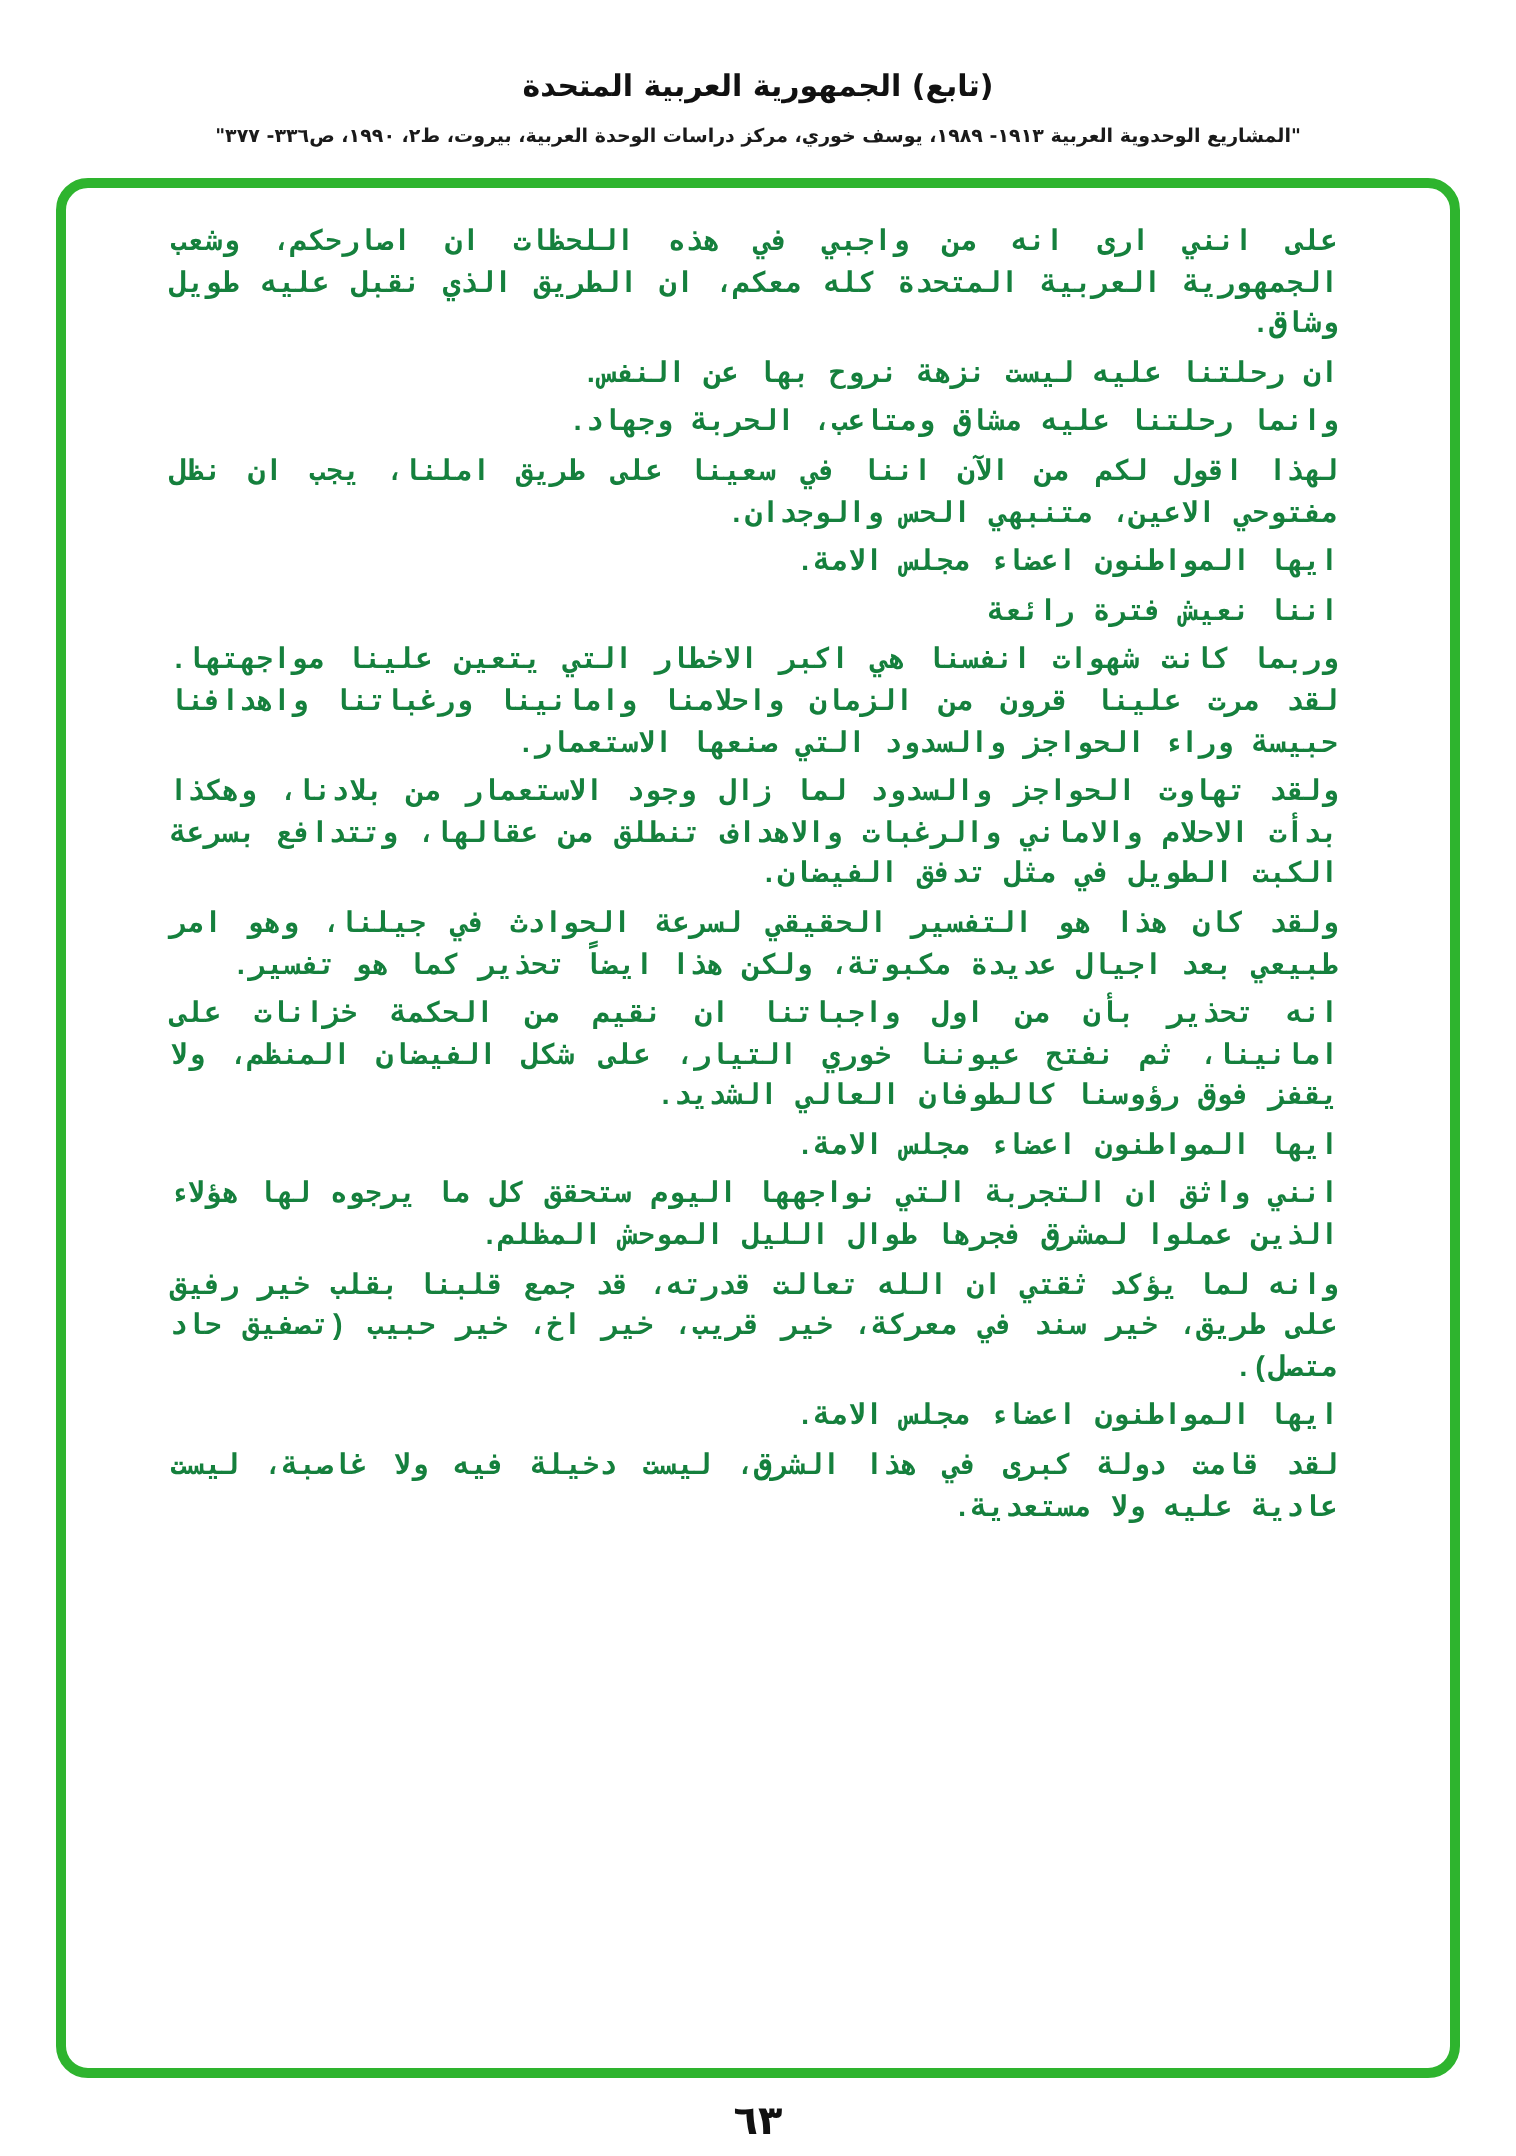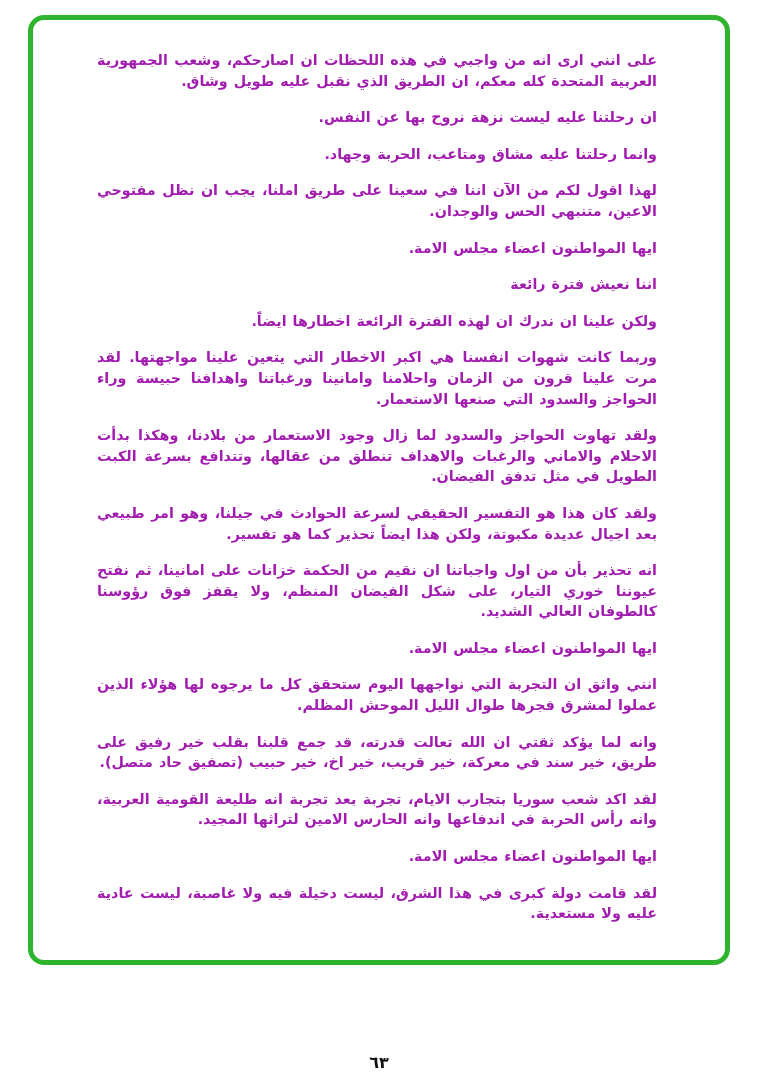--- a/index.html
+++ b/index.html
@@ -42,65 +42,68 @@
     width: 702px;
     height: 950px;
     margin: 15px auto 0 auto;
     border: 5px solid #2eb42e;
     border-radius: 16px;
     padding: 14px 52px 8px 48px;
     overflow: hidden;
     background: #ffffff;
   }
   .para {
-    margin: 16px;
+    margin: 4px;
     font-size: 14.3px;
     font-weight: bold;
     line-height: 20.6px;
     text-align: justify;
     text-justify: inter-word;
     word-spacing: 1px;
-    color: #a21caf;
+    color: #15803d;
+    font-family: Liberation Mono, monospace;
   }
   .footer {
     position: absolute;
     left: 0;
     right: 0;
     bottom: 6px;
     text-align: center;
   }
   .page-number {
-    font-size: 16px;
+    font-size: 20px;
     font-weight: bold;
     margin-top: 20px;
   }
 </style>
 </head>
 <body>
 
 <div class="page">
 
+  <div class="header">
+    <div class="title">(تابع) الجمهورية العربية المتحدة</div>
+    <div class="citation">"المشاريع الوحدوية العربية ١٩١٣- ١٩٨٩، يوسف خوري، مركز دراسات الوحدة العربية، بيروت، ط٢، ١٩٩٠، ص٣٣٦- ٣٧٧"</div>
+  </div>
 
   <div class="text-box">
     <div>
         <p class="para">على انني ارى انه من واجبي في هذه اللحظات ان اصارحكم، وشعب الجمهورية العربية المتحدة كله معكم، ان الطريق الذي نقبل عليه طويل وشاق.</p>
         <p class="para">ان رحلتنا عليه ليست نزهة نروح بها عن النفس.</p>
         <p class="para">وانما رحلتنا عليه مشاق ومتاعب، الحربة وجهاد.</p>
         <p class="para">لهذا اقول لكم من الآن اننا في سعينا على طريق املنا، يجب ان نظل مفتوحي الاعين، متنبهي الحس والوجدان.</p>
         <p class="para">ايها المواطنون اعضاء مجلس الامة.</p>
         <p class="para">اننا نعيش فترة رائعة</p>
-        <p class="para">ولكن علينا ان ندرك ان لهذه الفترة الرائعة اخطارها ايضاً.</p>
         <p class="para">وربما كانت شهوات انفسنا هي اكبر الاخطار التي يتعين علينا مواجهتها. لقد مرت علينا قرون من الزمان واحلامنا وامانينا ورغباتنا واهدافنا حبيسة وراء الحواجز والسدود التي صنعها الاستعمار.</p>
         <p class="para">ولقد تهاوت الحواجز والسدود لما زال وجود الاستعمار من بلادنا، وهكذا بدأت الاحلام والاماني والرغبات والاهداف تنطلق من عقالها، وتتدافع بسرعة الكبت الطويل في مثل تدفق الفيضان.</p>
         <p class="para">ولقد كان هذا هو التفسير الحقيقي لسرعة الحوادث في جيلنا، وهو امر طبيعي بعد اجيال عديدة مكبوتة، ولكن هذا ايضاً تحذير كما هو تفسير.</p>
         <p class="para">انه تحذير بأن من اول واجباتنا ان نقيم من الحكمة خزانات على امانينا، ثم نفتح عيوننا خوري التيار، على شكل الفيضان المنظم، ولا يقفز فوق رؤوسنا كالطوفان العالي الشديد.</p>
         <p class="para">ايها المواطنون اعضاء مجلس الامة.</p>
         <p class="para">انني واثق ان التجربة التي نواجهها اليوم ستحقق كل ما يرجوه لها هؤلاء الذين عملوا لمشرق فجرها طوال الليل الموحش المظلم.</p>
         <p class="para">وانه لما يؤكد ثقتي ان الله تعالت قدرته، قد جمع قلبنا بقلب خير رفيق على طريق، خير سند في معركة، خير قريب، خير اخ، خير حبيب (تصفيق حاد متصل).</p>
-        <p class="para">لقد اكد شعب سوريا بتجارب الايام، تجربة بعد تجربة انه طليعة القومية العربية، وانه رأس الحربة في اندفاعها وانه الحارس الامين لتراثها المجيد.</p>
         <p class="para">ايها المواطنون اعضاء مجلس الامة.</p>
         <p class="para">لقد قامت دولة كبرى في هذا الشرق، ليست دخيلة فيه ولا غاصبة، ليست عادية عليه ولا مستعدية.</p>
       </div>
   </div>
 
   <div class="footer">
     <span class="page-number">٦٣</span>
   </div>
 
 </div>

